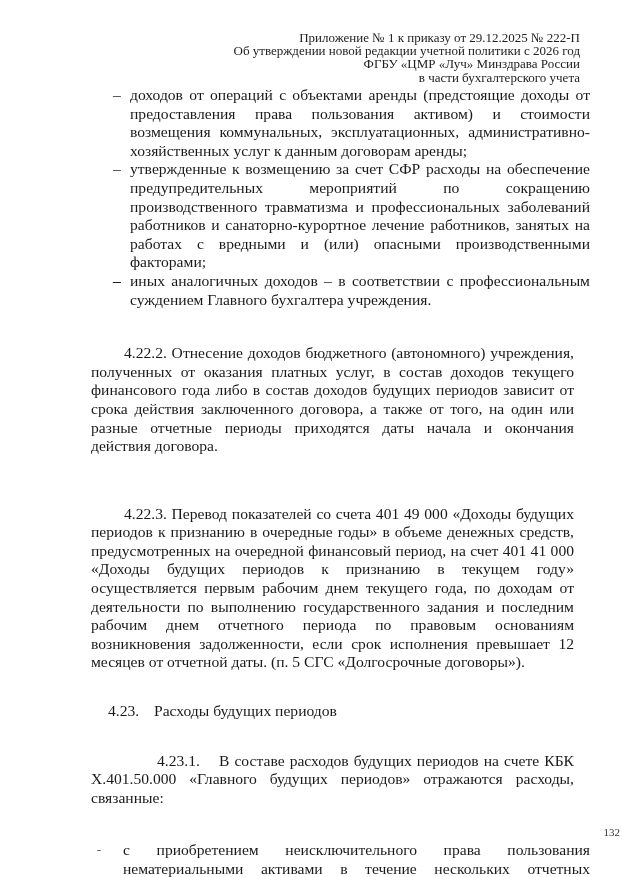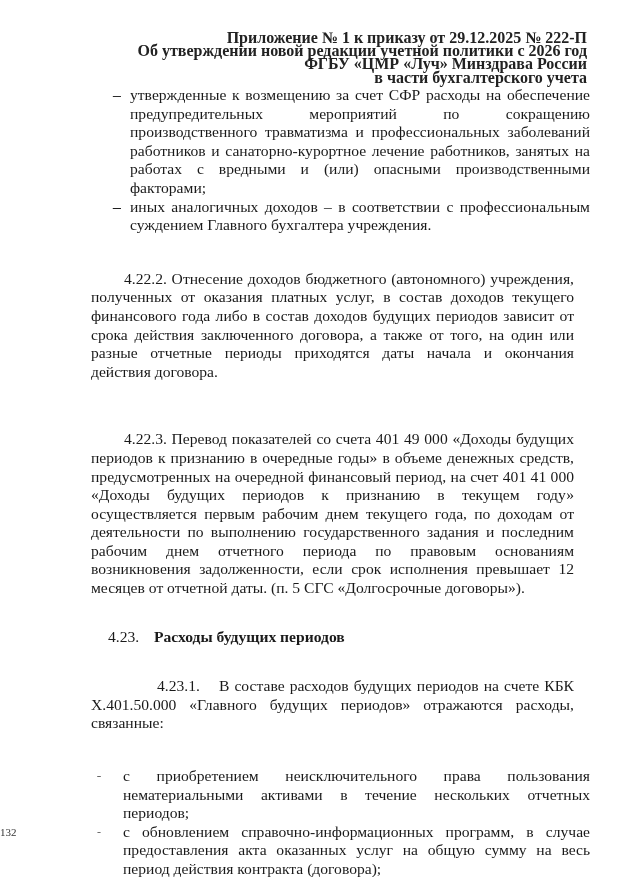--- a/index.html
+++ b/index.html
@@ -1,55 +1,56 @@
 <!DOCTYPE html>
 <html><head>
 <meta charset="utf-8">
 <style>
   html, body { margin: 0; padding: 0; background: #ffffff; }
   body { width: 620px; height: 877px; position: relative; overflow: hidden;
          font-family: "Liberation Serif", "DejaVu Serif", serif; color: #1a1a1a; }
-  .header { position: absolute; top: 31px; right: 33px; text-align: right;
-            font-size: 16px; line-height: 13.2px; color: #222; font-weight: bold; }
+  .header { position: absolute; top: 31px; right: 40px; text-align: right;
+            font-size: 13px; line-height: 13.2px; color: #222; }
   .header div { white-space: nowrap; }
   .page { position: absolute; left: 75px; width: 515px; top: 86px;
           font-size: 15.6px; line-height: 18.6px; }
   ul.dash { list-style: none; margin: 0; padding: 0; }
   ul.dash li { position: relative; padding-left: 55px; text-align: justify; }
   ul.dash li .mark { position: absolute; left: 38px; top: 0; }
   ul.dash.second li { padding-left: 48px; }
   ul.dash.second li .mark { left: 22px; color: #666; font-size: 12px; }
   p { margin: 16px; text-align: justify; text-indent: 33px; }
   .gap1 { height: 19px; }
   .gap2 { height: 17px; }
   .gap3 { height: 14px; }
   .gap4 { height: 15px; }
   .gap5 { height: 18px; }
   .sechead { padding-left: 33px; }
   .sechead .num { display: inline-block; width: 46px; }
-  .sechead .title { font-weight: bold; }
+  .sechead .title { font-weight: normal; }
   .p4231 .num { display: inline-block; width: 95px; }
-  .footer { position: absolute; top: 826px; left: 0; width: 620px; text-align: left;
+  .footer { position: absolute; top: 826px; left: 0; width: 620px; text-align: right;
             font-size: 11px; color: #333; }
 </style>
 </head>
 <body>
 
 <div class="header">
   <div>Приложение № 1 к приказу от 29.12.2025 № 222-П</div>
   <div>Об утверждении новой редакции учетной политики с 2026 год</div>
   <div>ФГБУ «ЦМР «Луч» Минздрава России</div>
   <div>в части бухгалтерского учета</div>
 </div>
 
 <div class="page">
 
   <ul class="dash">
     <li>
       <span class="mark">–</span>
+      <span>доходов от операций с объектами аренды (предстоящие доходы от предоставления права пользования активом) и стоимости возмещения коммунальных, эксплуатационных, административно-хозяйственных услуг к данным договорам аренды;</span>
     </li>
     <li>
       <span class="mark">–</span>
       <span>утвержденные к возмещению за счет СФР расходы на обеспечение предупредительных мероприятий по сокращению производственного травматизма и профессиональных заболеваний работников и санаторно-курортное лечение работников, занятых на работах с вредными и (или) опасными производственными факторами;</span>
     </li>
     <li>
       <span class="mark">–</span>
     </li>
     <li>
       <span class="mark">–</span>

